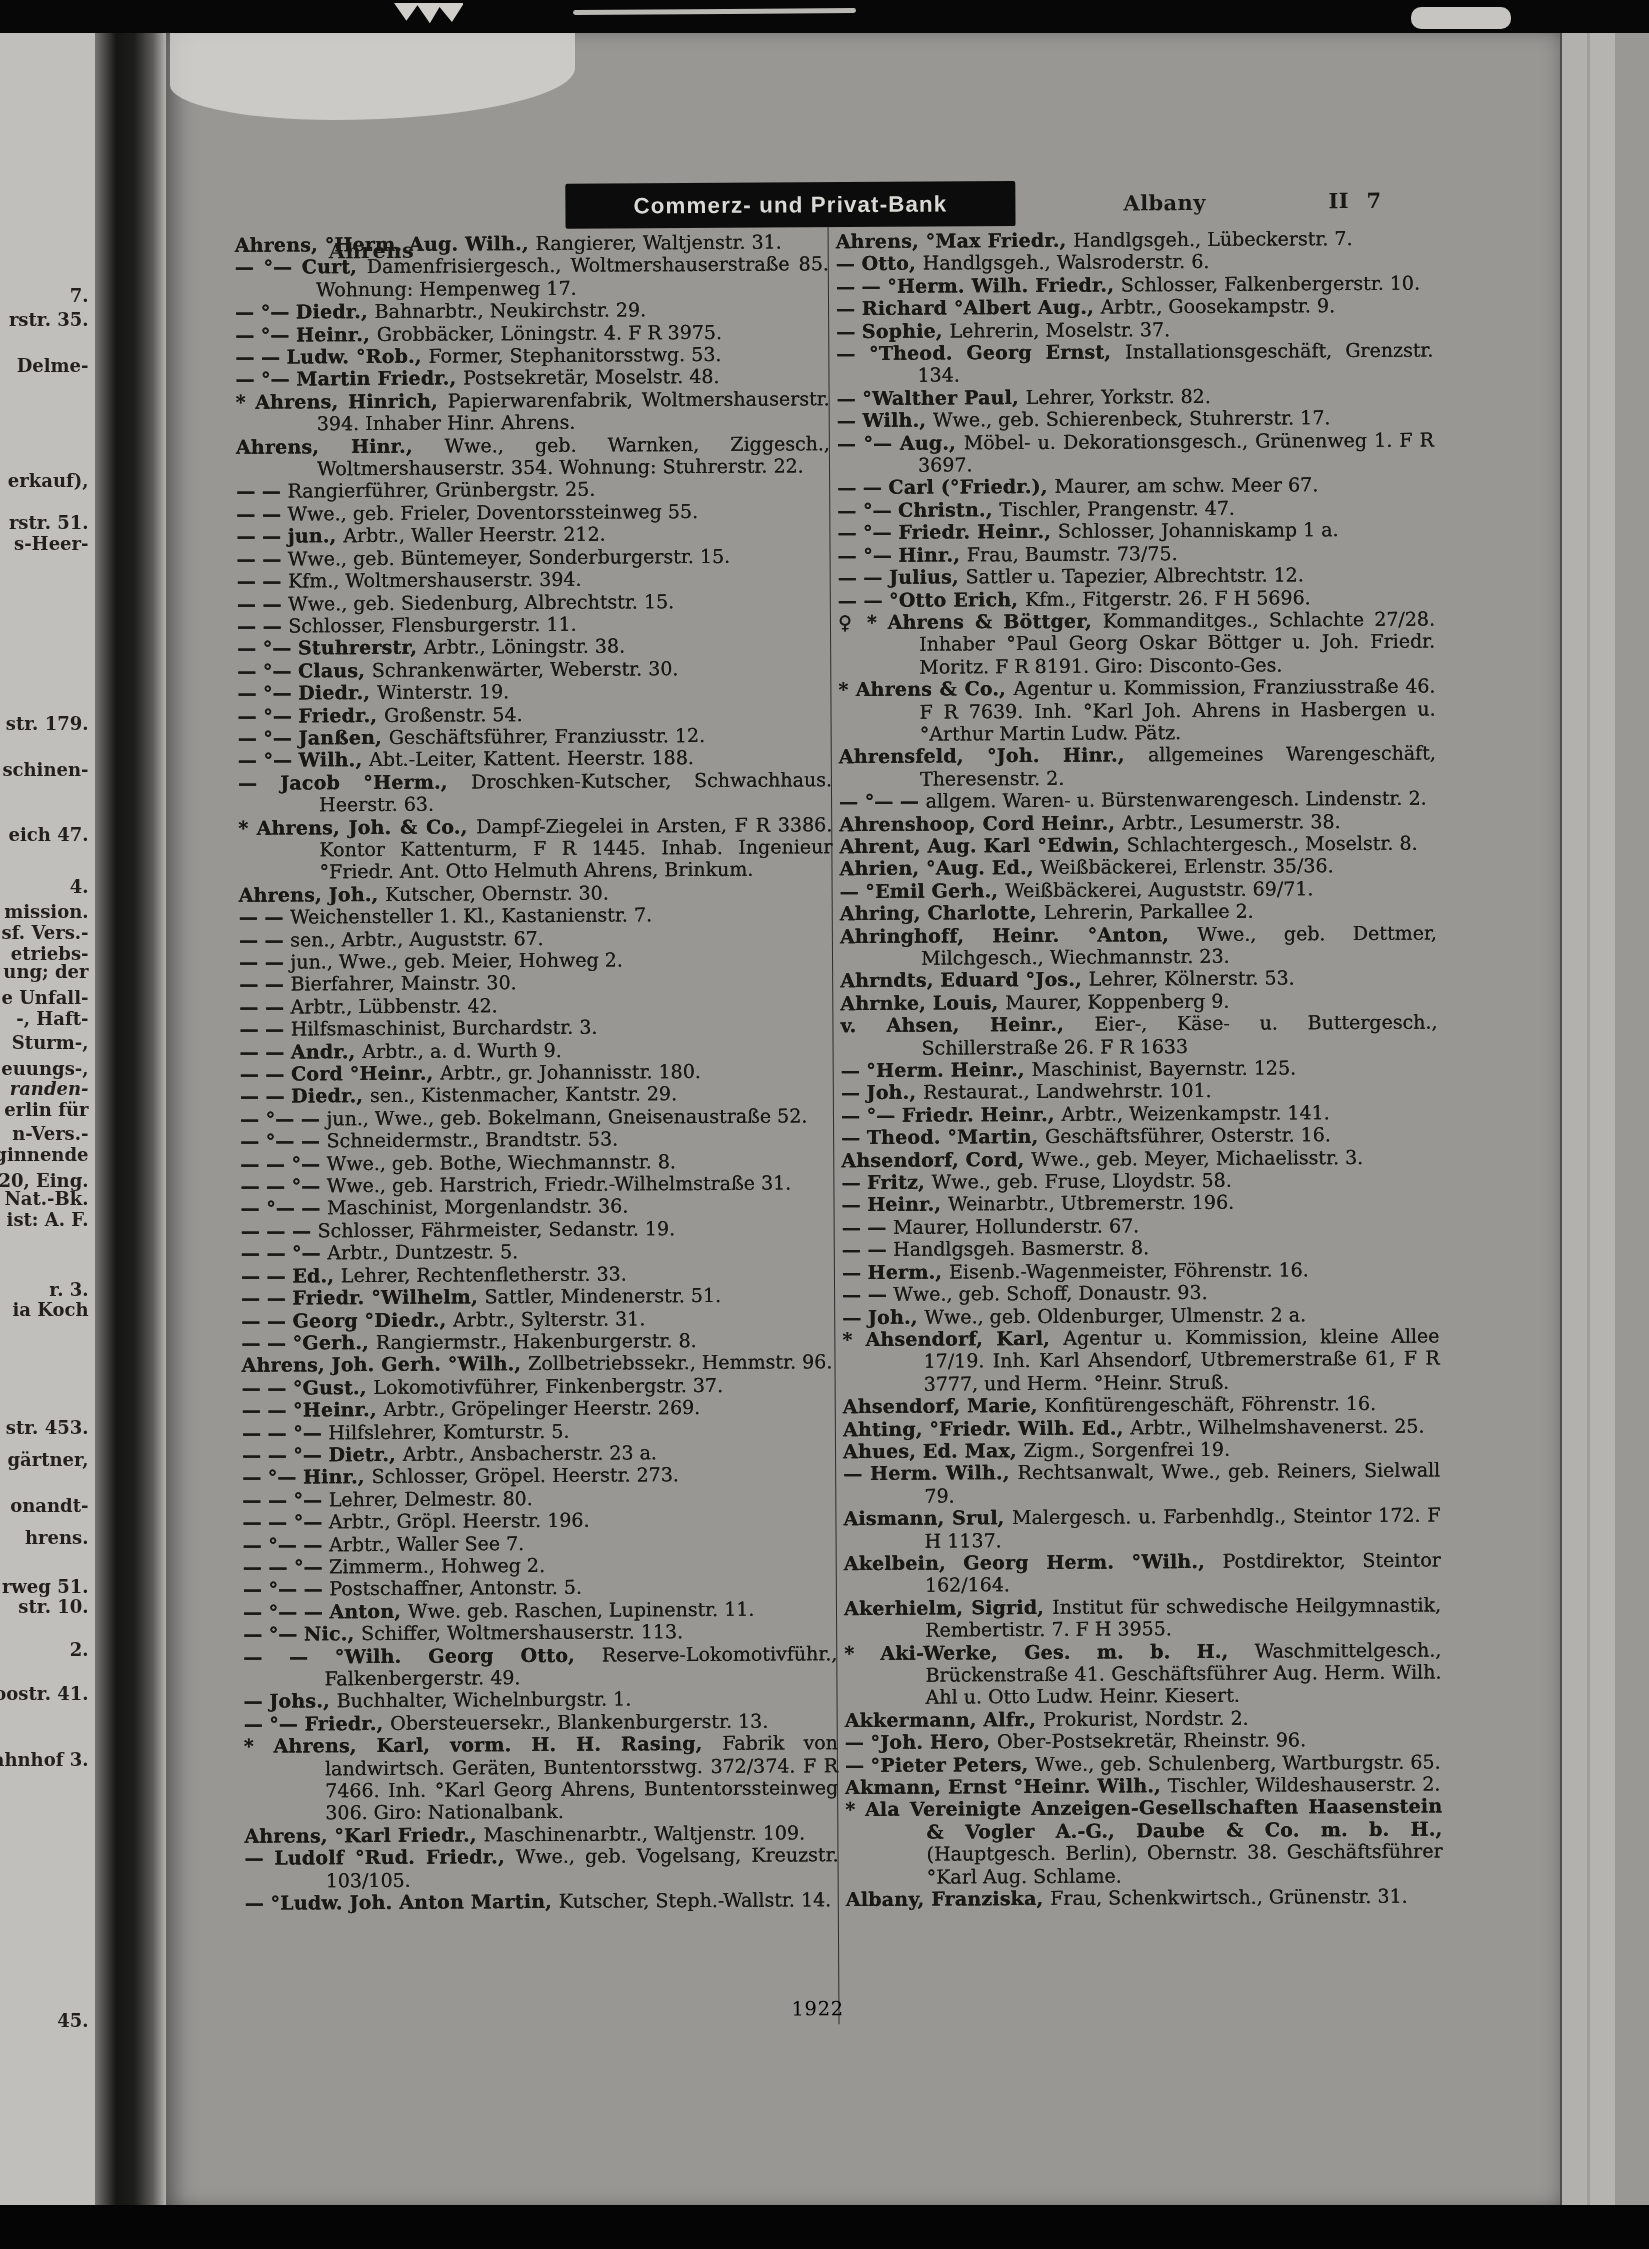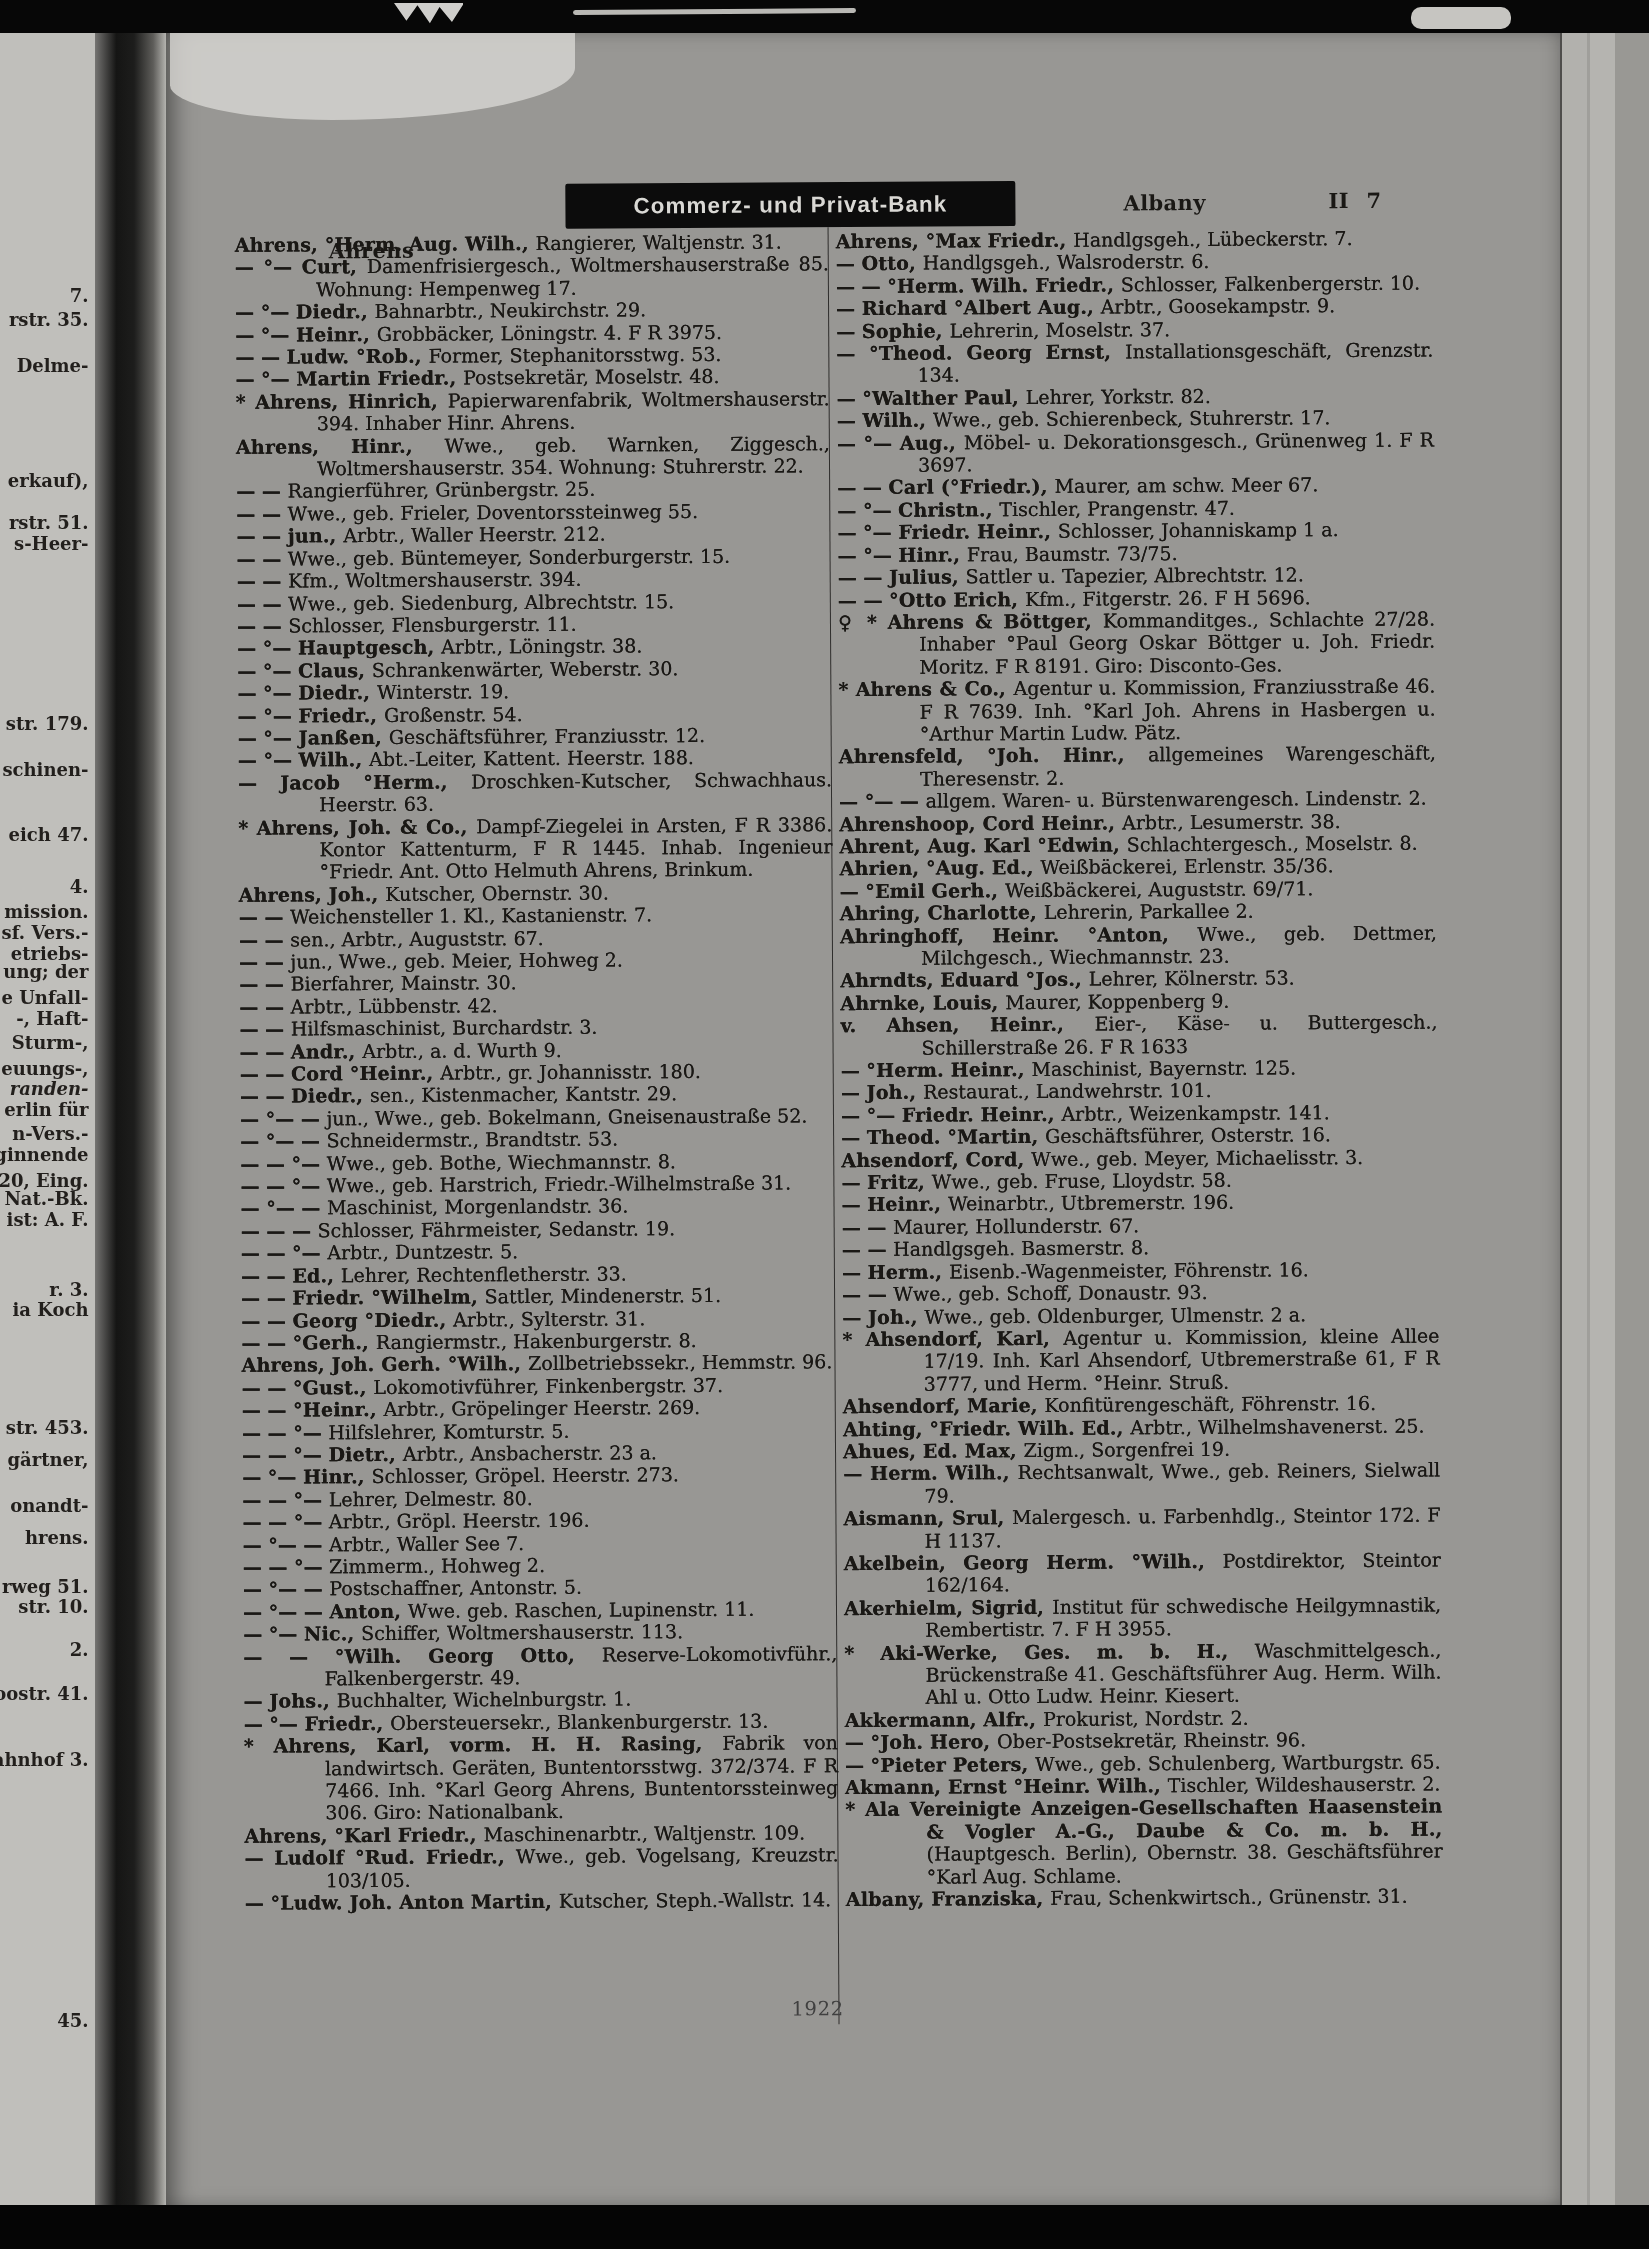--- a/index.html
+++ b/index.html
@@ -39,21 +39,21 @@
     letter-spacing:1.1px;text-align:center;line-height:45px;border-radius:2.2px;}
   
   .col{position:absolute;top:197px;font-size:19px;line-height:22.4px;text-align:justify;}
   .col-left{left:74px;width:594px;}
   .col-right{left:675px;width:597px;}
   .divider{position:absolute;left:667px;top:194px;width:1.4px;height:1797px;background:#1c1b1a;opacity:.85;}
   .entry{padding-left:81px;text-indent:-81px;}
   .entry b{letter-spacing:0.2px;}
   .entry .pre{font-weight:bold;}
   .entry span,.entry b{text-shadow:0.2px 0 0 currentColor;}
-  .footer-year{position:absolute;left:620px;top:1964px;font-size:19.5px;letter-spacing:0.7px;color:#404040;}
+  .footer-year{position:absolute;left:620px;top:1964px;font-size:19.5px;letter-spacing:0.7px;color:#000000;}
 </style>
 </head>
 <body>
 
 <div class="screenshot">
   <div class="bar-top"></div>
   <div class="artifact zig"></div>
   <div class="artifact streak"></div>
   <div class="artifact blob"></div>
   <div class="artifact edge-mark1"></div>
@@ -118,21 +118,21 @@
           <div class="entry"><span class="pre">— °— </span><b>Martin Friedr., </b><span>Postsekretär, Moselstr. 48.</span></div>
           <div class="entry"><span class="pre">* </span><b>Ahrens, Hinrich, </b><span>Papierwarenfabrik, Woltmershauserstr. 394. Inhaber Hinr. Ahrens.</span></div>
           <div class="entry"><b>Ahrens, Hinr., </b><span>Wwe., geb. Warnken, Ziggesch., Woltmershauserstr. 354. Wohnung: Stuhrerstr. 22.</span></div>
           <div class="entry"><span class="pre">— — </span><span>Rangierführer, Grünbergstr. 25.</span></div>
           <div class="entry"><span class="pre">— — </span><span>Wwe., geb. Frieler, Doventorssteinweg 55.</span></div>
           <div class="entry"><span class="pre">— — </span><b>jun., </b><span>Arbtr., Waller Heerstr. 212.</span></div>
           <div class="entry"><span class="pre">— — </span><span>Wwe., geb. Büntemeyer, Sonderburgerstr. 15.</span></div>
           <div class="entry"><span class="pre">— — </span><span>Kfm., Woltmershauserstr. 394.</span></div>
           <div class="entry"><span class="pre">— — </span><span>Wwe., geb. Siedenburg, Albrechtstr. 15.</span></div>
           <div class="entry"><span class="pre">— — </span><span>Schlosser, Flensburgerstr. 11.</span></div>
-          <div class="entry"><span class="pre">— °— </span><b>Hauptgesch, </b><span>Arbtr., Löningstr. 38.</span></div>
+          <div class="entry"><span class="pre">— °— </span><b>Stuhrerstr, </b><span>Arbtr., Löningstr. 38.</span></div>
           <div class="entry"><span class="pre">— °— </span><b>Claus, </b><span>Schrankenwärter, Weberstr. 30.</span></div>
           <div class="entry"><span class="pre">— °— </span><b>Diedr., </b><span>Winterstr. 19.</span></div>
           <div class="entry"><span class="pre">— °— </span><b>Friedr., </b><span>Großenstr. 54.</span></div>
           <div class="entry"><span class="pre">— °— </span><b>Janßen, </b><span>Geschäftsführer, Franziusstr. 12.</span></div>
           <div class="entry"><span class="pre">— °— </span><b>Wilh., </b><span>Abt.-Leiter, Kattent. Heerstr. 188.</span></div>
           <div class="entry"><span class="pre">— </span><b>Jacob °Herm., </b><span>Droschken-Kutscher, Schwachhaus. Heerstr. 63.</span></div>
           <div class="entry"><span class="pre">* </span><b>Ahrens, Joh. &amp; Co., </b><span>Dampf-Ziegelei in Arsten, F R 3386. Kontor Kattenturm, F R 1445. Inhab. Ingenieur °Friedr. Ant. Otto Helmuth Ahrens, Brinkum.</span></div>
           <div class="entry"><b>Ahrens, Joh., </b><span>Kutscher, Obernstr. 30.</span></div>
           <div class="entry"><span class="pre">— — </span><span>Weichensteller 1. Kl., Kastanienstr. 7.</span></div>
           <div class="entry"><span class="pre">— — </span><span>sen., Arbtr., Auguststr. 67.</span></div>

